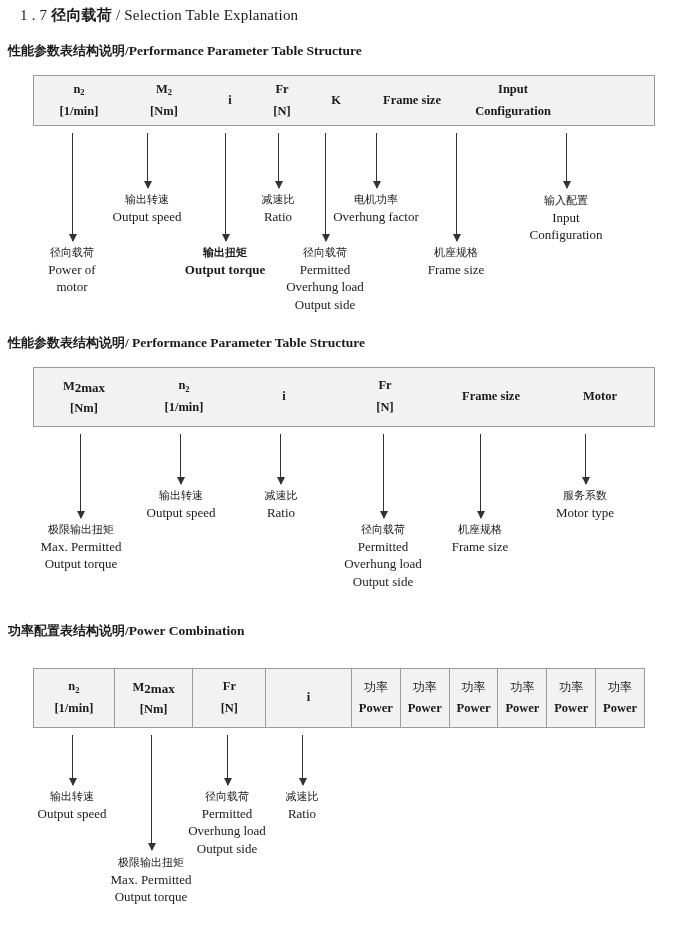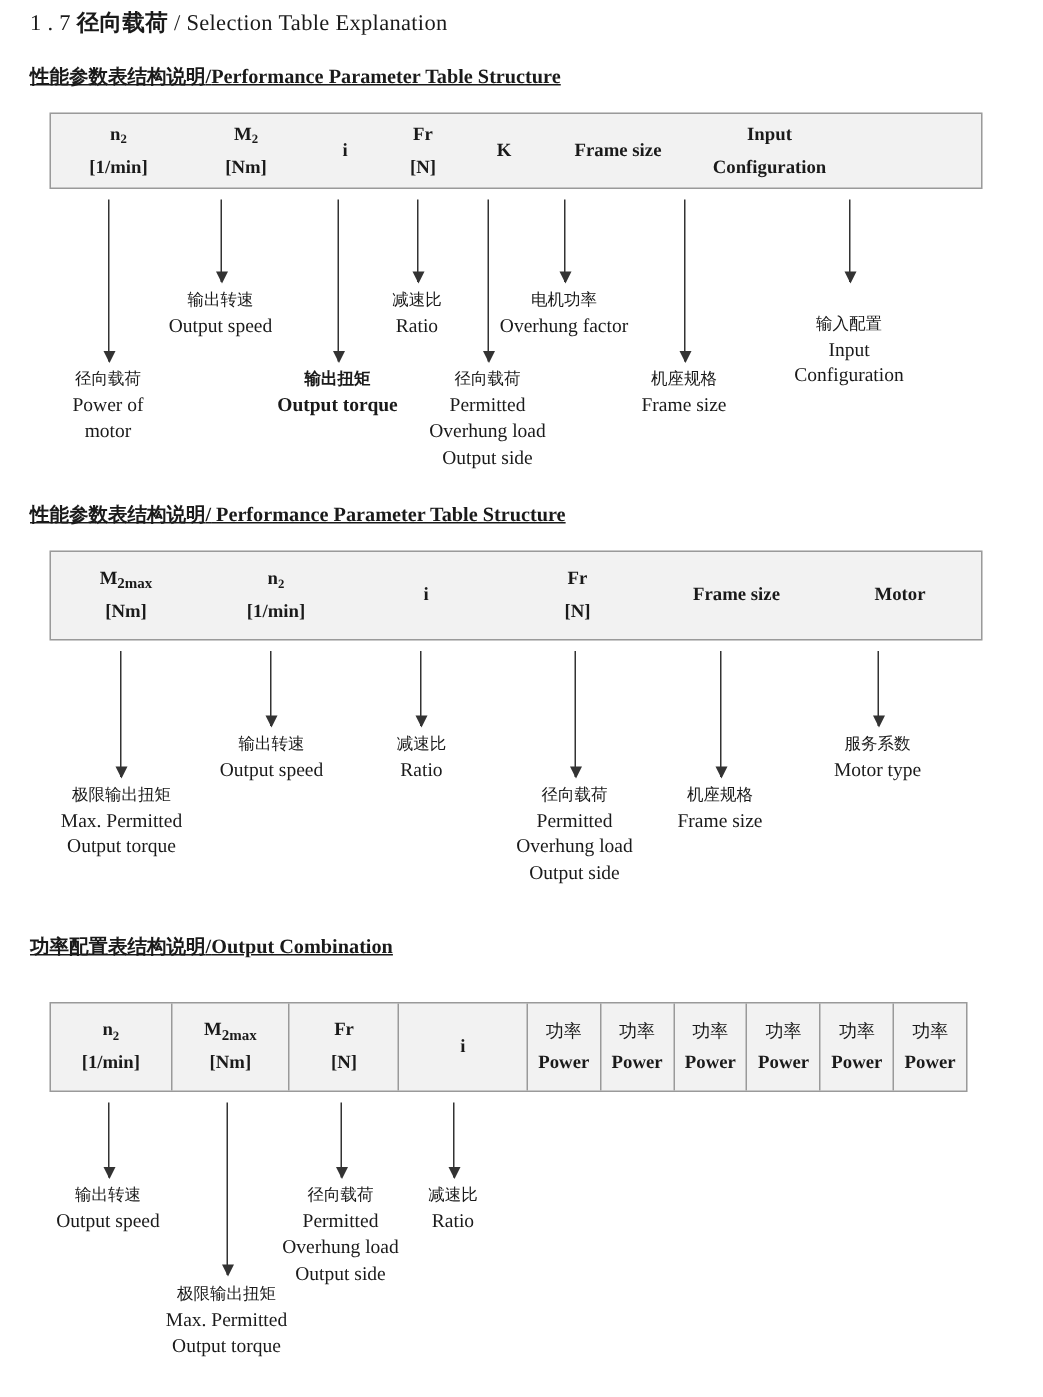--- a/index.html
+++ b/index.html
@@ -26,24 +26,23 @@
   .doc-title .num { font-family: "Liberation Serif", serif; }
   .doc-title .cn {
     font-family: "DejaVu Sans", sans-serif;
     font-weight: bold;
     font-size: 15px;
   }
   .doc-title .en { font-family: "Liberation Serif", serif; font-size: 15px; }
 
   .sec-title {
     position: absolute;
-    left: 20px;
+    left: 8px;
     font-size: 13px;
     white-space: nowrap;
-    text-decoration: underline;
   }
   .sec-title .cn {
     font-family: "DejaVu Sans", sans-serif;
     font-weight: bold;
     font-size: 13px;
   }
   .sec-title .en {
     font-family: "Liberation Serif", serif;
     font-weight: bold;
     font-size: 13.5px;
@@ -67,21 +66,21 @@
     font-size: 12.5px;
     line-height: 1.75;
     text-align: center;
     padding: 0 2px;
     white-space: nowrap;
   }
   .tbl.divided .cell + .cell { border-left: 1px solid #9a9a9a; }
   .tbl .cell .l2 { display: block; }
   .tbl .cell.single { justify-content: center; }
   sub { font-size: 8.5px; vertical-align: baseline; position: relative; top: 2.5px; }
-  .sub-small { font-size: 10px; vertical-align: baseline; position: relative; top: 2.5px; }
+  .sub-small { font-size: 13px; vertical-align: baseline; position: relative; top: 2.5px; }
 
   .cell .cnp {
     font-family: "DejaVu Sans", sans-serif;
     font-weight: normal;
     font-size: 12px;
   }
 
   
   .arrow {
     position: absolute;
@@ -193,21 +192,21 @@
   <span class="en">Output side</span>
 </div>
 <div class="callout" style="left:320px; top:193px; width:112px;">
   <span class="cn">电机功率</span>
   <span class="en">Overhung factor</span>
 </div>
 <div class="callout" style="left:404px; top:246px; width:104px;">
   <span class="cn">机座规格</span>
   <span class="en">Frame size</span>
 </div>
-<div class="callout" style="left:508px; top:209px; width:116px;">
+<div class="callout" style="left:508px; top:194px; width:116px;">
   <span class="cn">输入配置</span>
   <span class="en">Input</span>
   <span class="en">Configuration</span>
 </div>
 
 <div class="sec-title" style="top:334px">
   <span class="cn">性能参数表结构说明</span><span class="en">/</span> <span class="en">Performance Parameter Table Structure</span>
 </div>
 
 <div class="tbl" style="left:33px; top:367px; width:622px; height:60px;">
@@ -263,21 +262,21 @@
 <div class="callout" style="left:428px; top:523px; width:104px;">
   <span class="cn">机座规格</span>
   <span class="en">Frame size</span>
 </div>
 <div class="callout" style="left:530px; top:489px; width:110px;">
   <span class="cn">服务系数</span>
   <span class="en">Motor type</span>
 </div>
 
 <div class="sec-title" style="top:622px">
-  <span class="cn">功率配置表结构说明</span><span class="en">/</span><span class="en">Output Combination</span>
+  <span class="cn">功率配置表结构说明</span><span class="en">/</span><span class="en">Power Combination</span>
 </div>
 
 <div class="tbl divided" style="left:33px; top:668px; width:612px; height:60px;">
   <div class="cell" style="width:80px;">
     <span><span>n</span><sub>2</sub></span>
     <span class="l2">[1/min]</span>
   </div>
   <div class="cell" style="width:79px;">
     <span><span>M</span><span class="sub-small">2max</span></span>
     <span class="l2">[Nm]</span>

